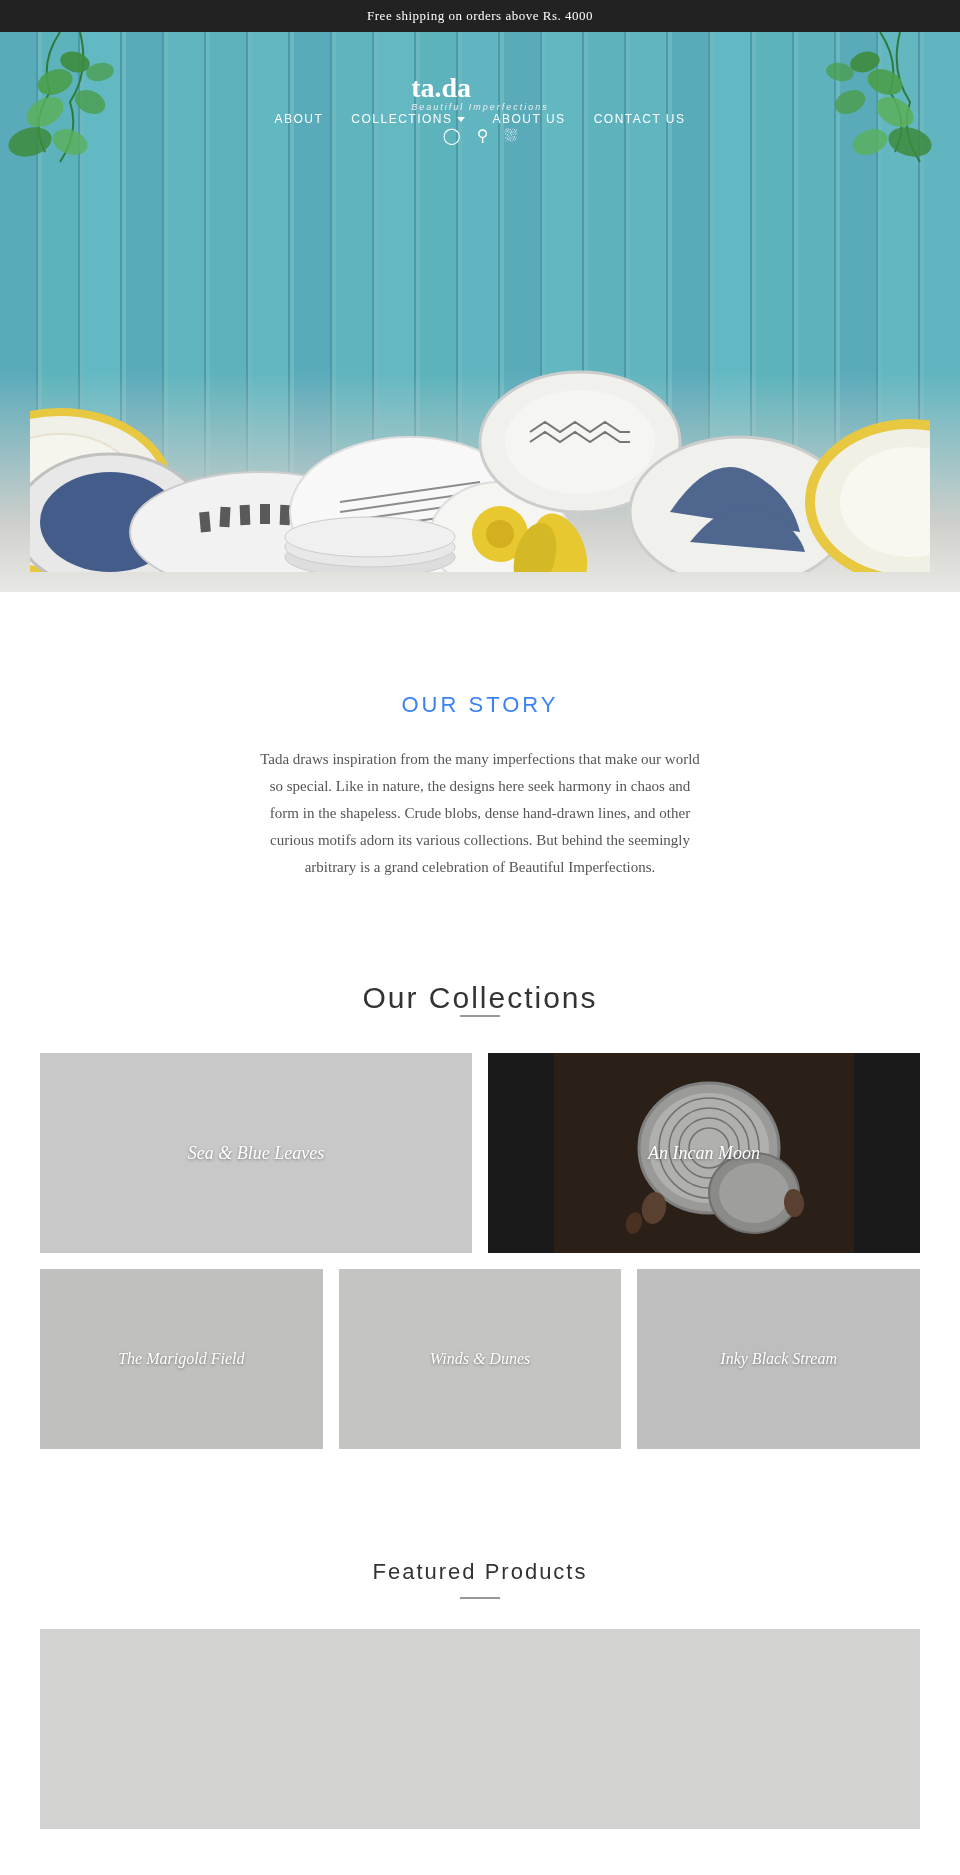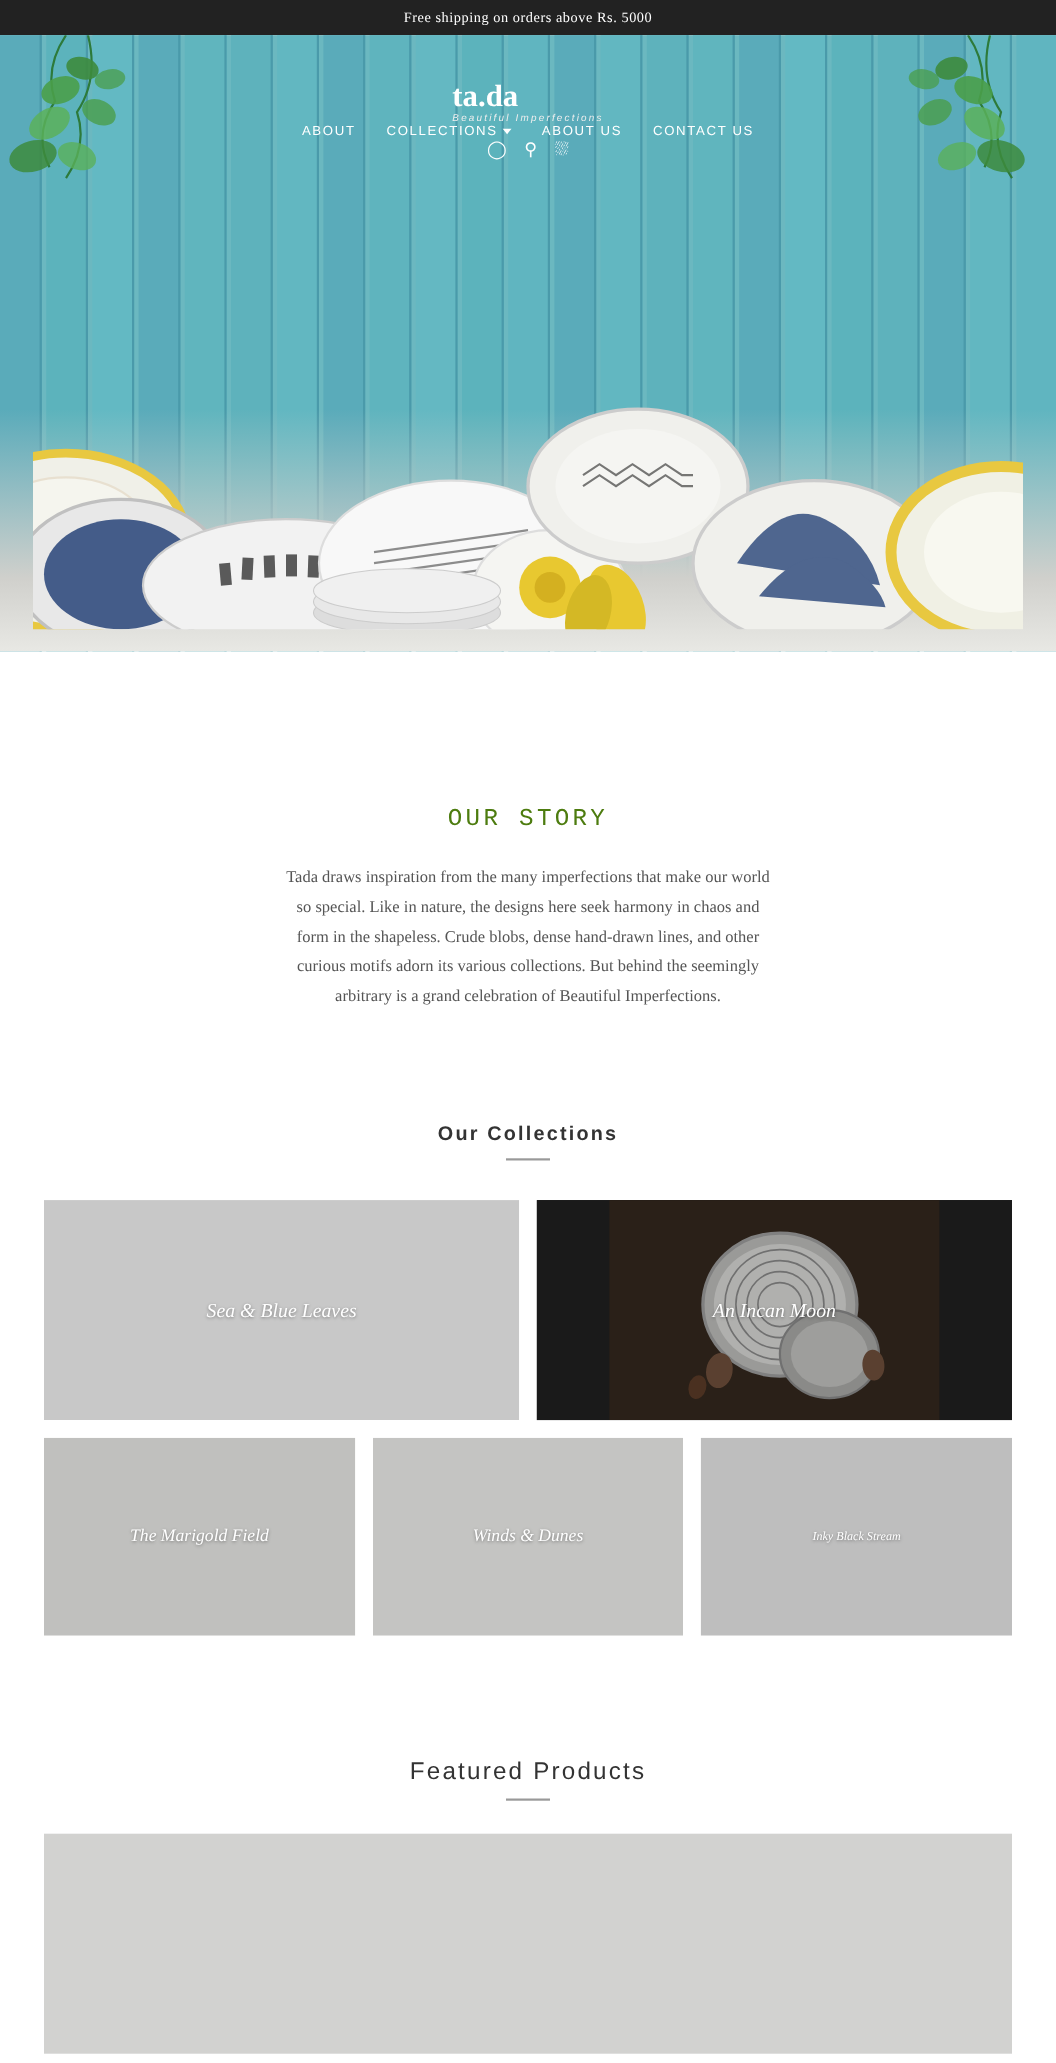--- a/index.html
+++ b/index.html
@@ -98,46 +98,45 @@
 
     
     .story-section {
       padding: 70px 40px 60px;
       text-align: center;
       max-width: 960px;
     }
     .section-title {
       font-size: 22px;
       letter-spacing: 3px;
-      font-family: Liberation Mono, monospace;
+      font-family: Liberation Sans, sans-serif;
       font-weight: 400;
       margin-bottom: 28px;
-      color: #4d7c0f;
-      margin-top: 40px;
+      color: #3b82f6;
     }
     .story-text {
       font-size: 15px;
       line-height: 1.8;
       color: #555;
       max-width: 440px;
       margin: 0 auto;
       font-family: Liberation Serif, serif;
     }
 
     
     .collections-section {
       padding: 40px 40px 60px;
       text-align: center;
     }
     .collections-title {
-      font-size: 18px;
+      font-size: 30px;
       letter-spacing: 2px;
       font-family: sans-serif;
-      font-weight: 700;
-      margin-bottom: 12px;
+      font-weight: 400;
+      margin-bottom: 0;
       color: #333;
     }
     .title-divider {
       width: 40px;
       height: 2px;
       background: #999;
       margin: 0 auto 36px;
     }
 
     .collections-grid-top {
@@ -221,21 +220,21 @@
     .vine-svg {
       position: absolute;
       top: 0;
       pointer-events: none;
     }
   </style>
 </head>
 <body>
 
 <div class="announcement-bar">
-  <span>Free shipping on orders above Rs. 5000</span>
+  <span>Free shipping on orders above Rs. 4000</span>
 </div>
 
 <div style="position:relative; width:960px; height:560px;">
 
   <div class="hero-bg">
 
     <div class="board" style="left:0px;"></div>
     <div class="board" style="left:42px; background:#5cb3bc;"></div>
     <div class="board" style="left:84px; background:#63b9c3;"></div>
     <div class="board" style="left:126px; background:#5aabba;"></div>
@@ -428,21 +427,21 @@
 
     <div class="collection-card collection-card-short">
       <div class="collection-card-bg" style="background:#c4c4c2; width:100%; height:100%;"></div>
       <div class="collection-label" style="font-size:16px;">
         <span>Winds &amp; Dunes</span>
       </div>
     </div>
 
     <div class="collection-card collection-card-short">
       <div class="collection-card-bg" style="background:#bebebe; width:100%; height:100%;"></div>
-      <div class="collection-label" style="font-size:11px;">
+      <div class="collection-label" style="font-size:16px;">
         <span>Inky Black Stream</span>
       </div>
     </div>
   </div>
 </section>
 
 <section class="featured-section">
   <h2 class="featured-title">Featured Products</h2>
   <div class="featured-divider"></div>
 

